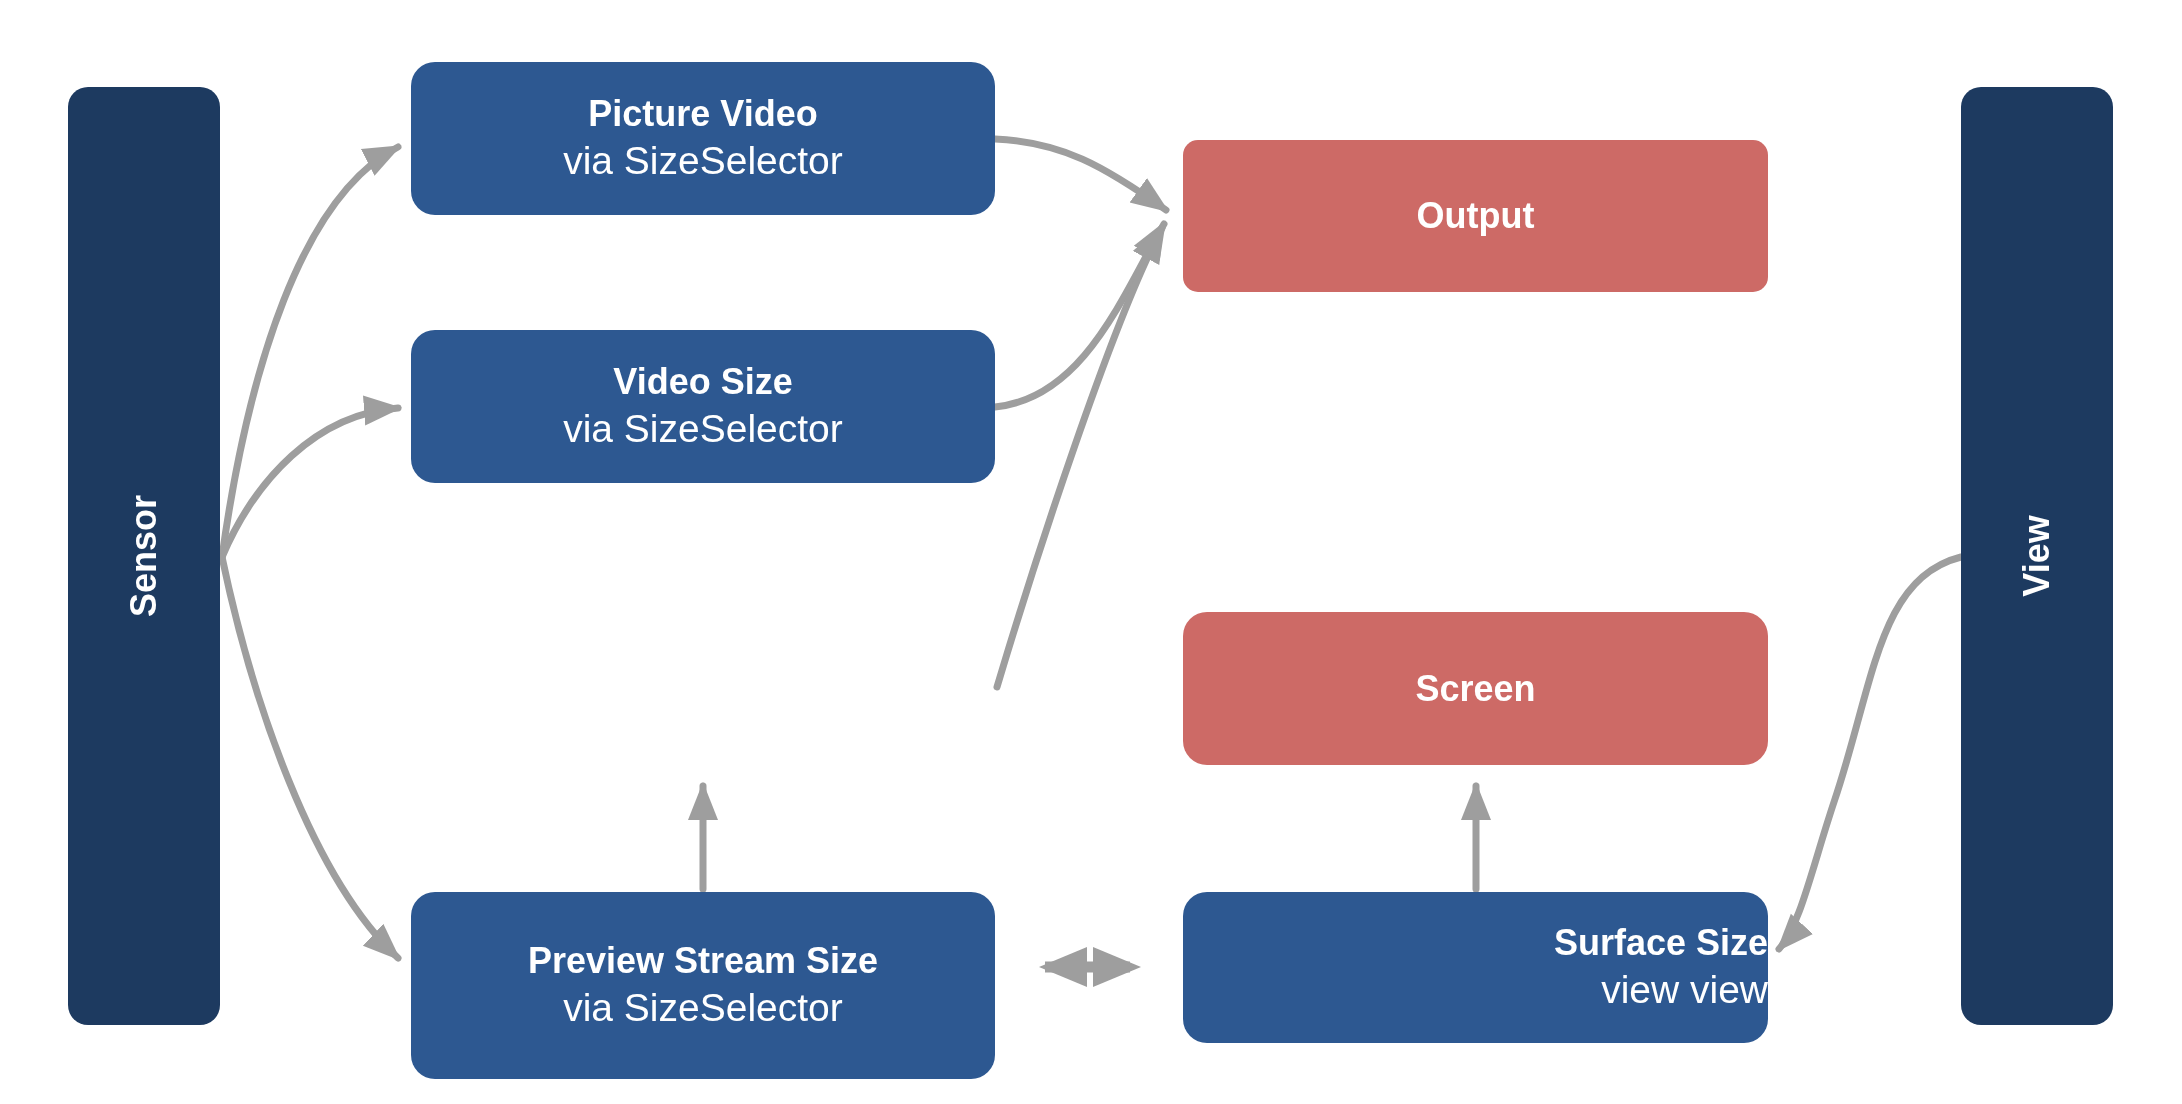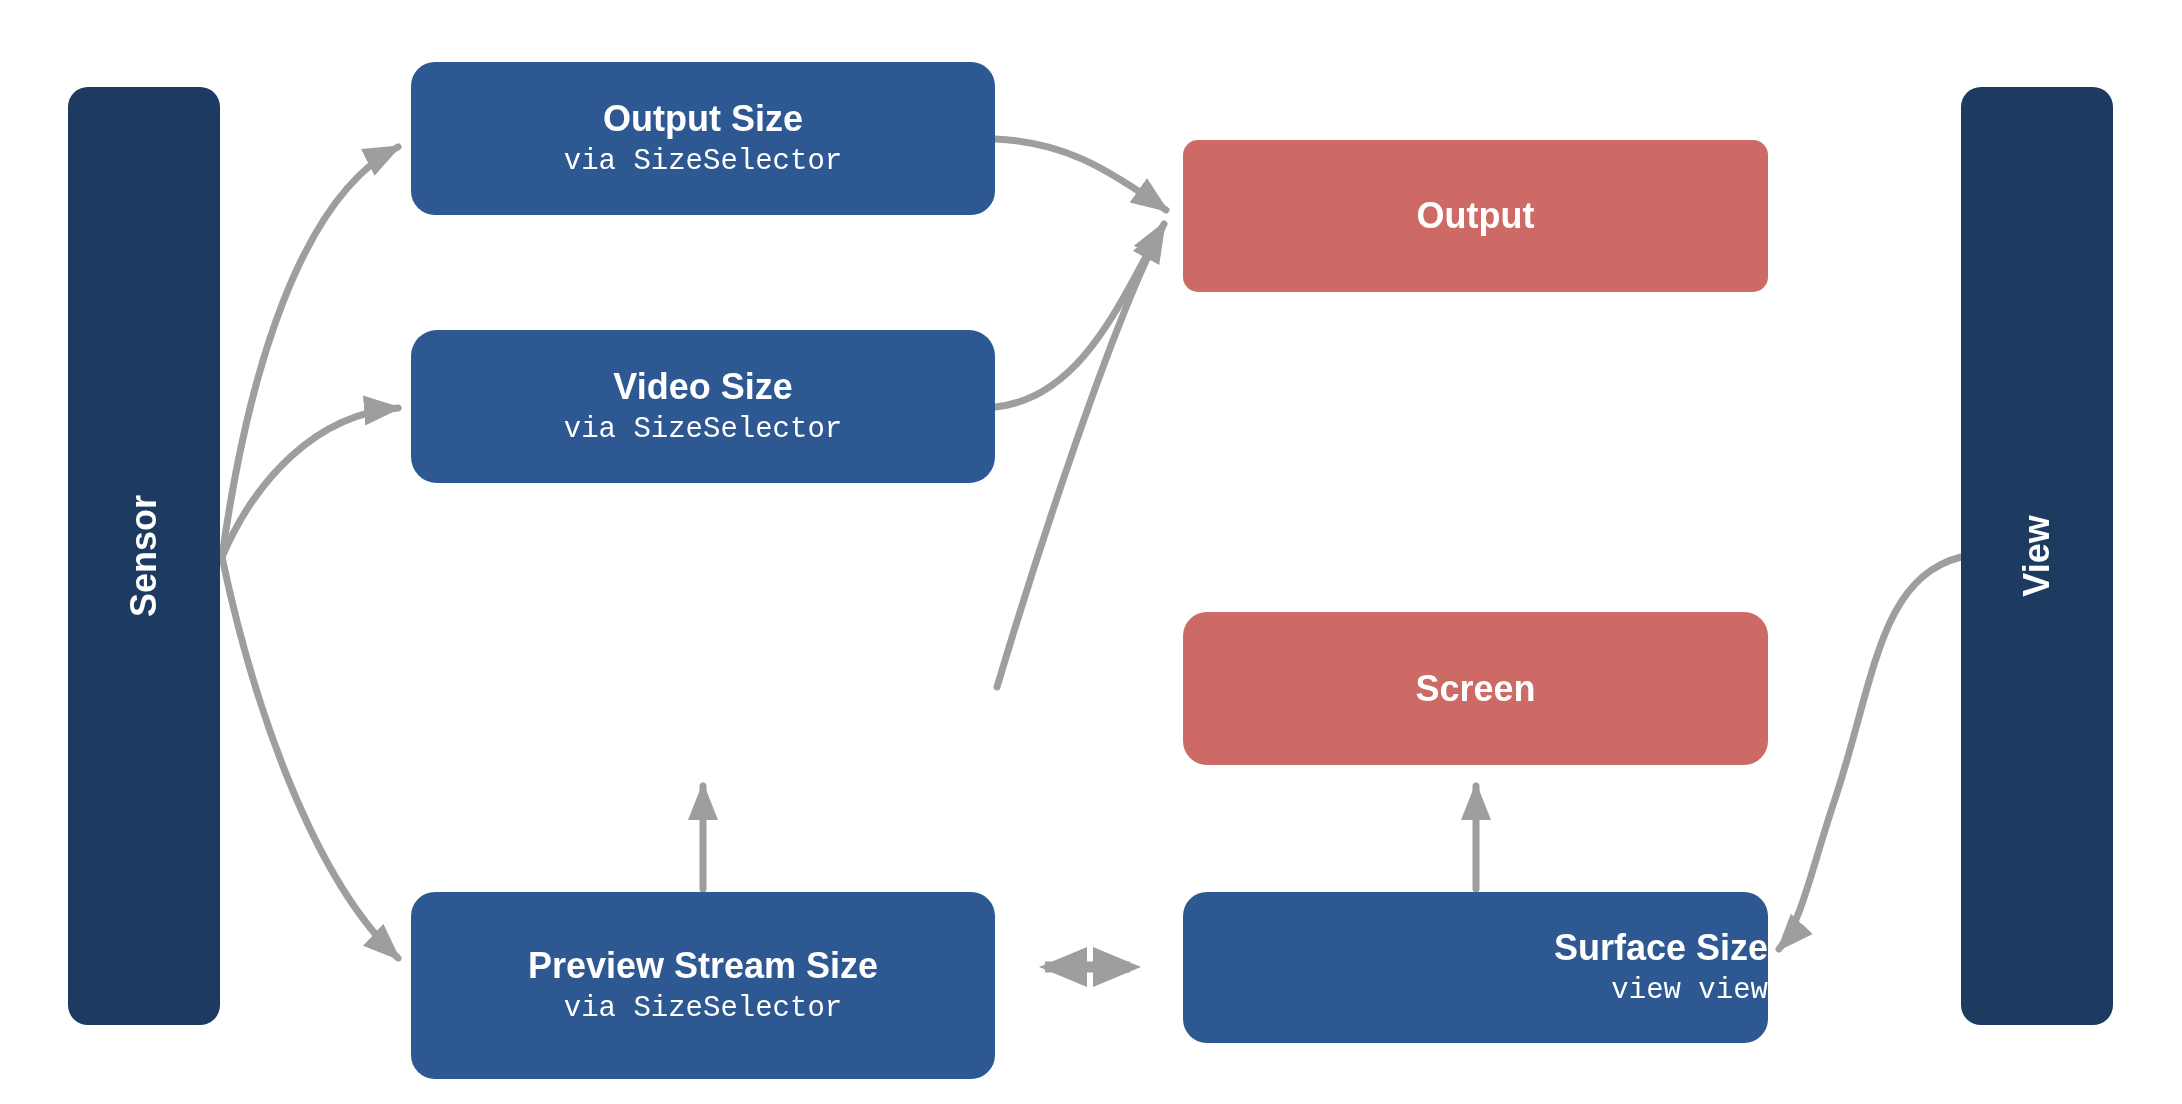--- a/index.html
+++ b/index.html
@@ -21,21 +21,21 @@
     border-radius: 24px;
     display: flex;
     flex-direction: column;
     align-items: center;
     justify-content: center;
     gap: 7px;
     color: #ffffff;
     text-align: center;
   }
   .node .title   { font-size: 36px; font-weight: 700; line-height: 1.1; }
-  .node .subtitle{ font-size: 29px; font-weight: 400; line-height: 1.1; font-family: Liberation Mono, monospace; }
+  .node .subtitle{ font-size: 39px; font-weight: 400; line-height: 1.1; }
   .blue       { background: #2d5891; }
   .light-blue { background: #4d82c4; }
   .red        { background: #cd6a66; }
   .bar {
     position: absolute;
     top: 87px;
     width: 152px;
     height: 938px;
     border-radius: 20px;
     background: #1d3a60;
@@ -45,21 +45,21 @@
   }
   .bar .bar-label {
     color: #ffffff;
     font-size: 36px;
     font-weight: 700;
     transform: rotate(-90deg);
     white-space: nowrap;
   }
   
   #node-picture  { left: 411px;  top: 62px;  width: 584px; height: 153px; }
-  #node-video    { left: 411px;  top: 330px; width: 584px; height: 153px; border-radius: 26px; }
+  #node-video    { left: 411px;  top: 330px; width: 584px; height: 153px; }
   #node-snapshot { left: 411px;  top: 612px; width: 584px; height: 153px; }
   #node-preview  { left: 411px;  top: 892px; width: 584px; height: 187px; justify-content: center; }
   #node-output   { left: 1183px; top: 140px; width: 585px; height: 152px; border-radius: 15px; }
   #node-screen   { left: 1183px; top: 612px; width: 585px; height: 153px; }
   #node-surface  { left: 1183px; top: 892px; width: 585px; height: 151px; align-items: flex-end; }
   #bar-sensor { left: 68px; }
   #bar-view   { left: 1961px; }
   .edge {
     fill: none;
     stroke: #9e9e9e;
@@ -105,21 +105,21 @@
 
   <div class="bar" id="bar-sensor">
     <span class="bar-label">Sensor</span>
   </div>
 
   <div class="bar" id="bar-view">
     <span class="bar-label">View</span>
   </div>
 
   <div class="node blue" id="node-picture">
-    <span class="title">Output Size</span>
+    <span class="title">Picture Video</span>
     <span class="subtitle">via SizeSelector</span>
   </div>
 
   <div class="node blue" id="node-video">
     <span class="title">Video Size</span>
     <span class="subtitle">via SizeSelector</span>
   </div>
 
 
   <div class="node blue" id="node-preview">

